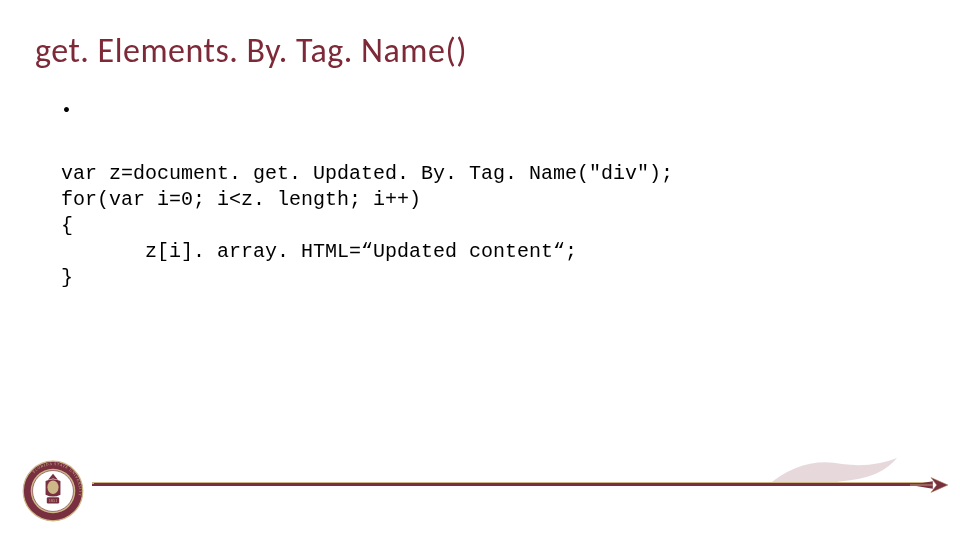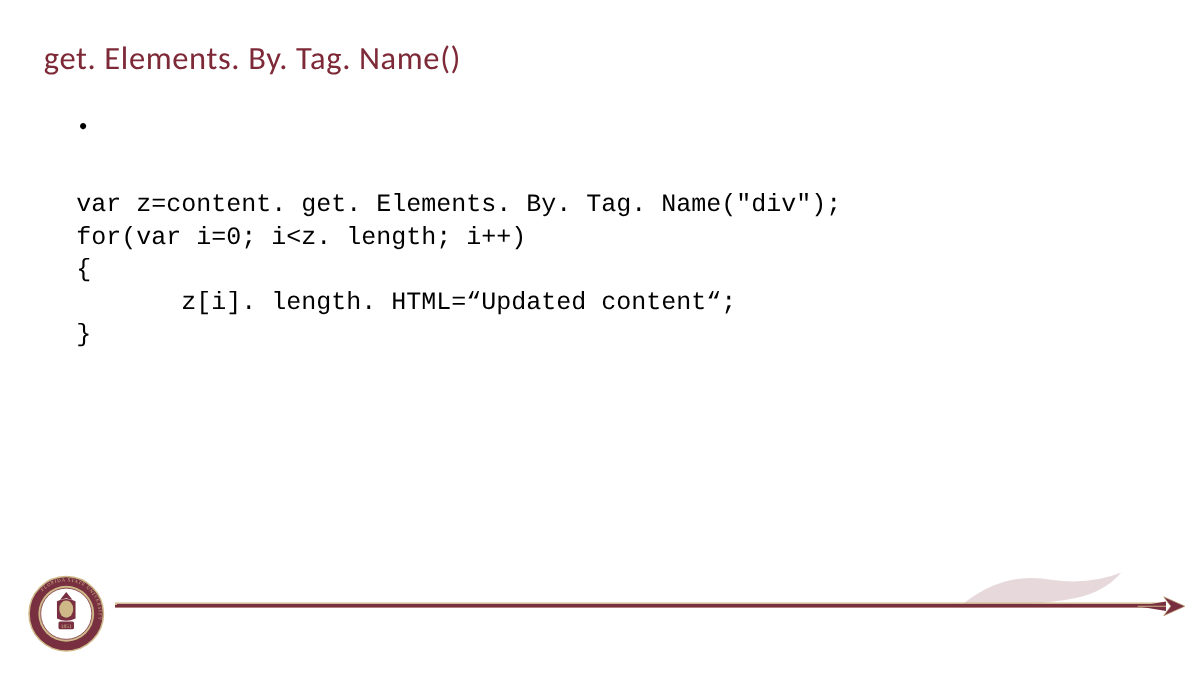--- a/index.html
+++ b/index.html
@@ -11,21 +11,21 @@
     position: relative;
     overflow: hidden;
   }
   .slide {
     width: 100%;
     height: 100%;
     padding: 30px 35px 0 35px;
     position: relative;
   }
   .title {
-    font-size: 26px;
+    font-size: 34px;
     color: #7d2937;
     font-weight: 400;
     margin-bottom: 28px;
     letter-spacing: 0.5px;
   }
   .body {
     padding-left: 28px;
   }
   .bullet-row {
     display: flex;
@@ -103,24 +103,24 @@
 <div class="slide">
 
   <h1 class="title">get. Elements. By. Tag. Name()</h1>
 
   <div class="body">
 
     <div class="bullet-row">
       <span class="bullet-dot">•</span>
     </div>
 
-    <div class="code-block"><span>var z=content. get. Elements. By. Tag. Name("div");</span>
+    <div class="code-block"><span>var z=document. get. Updated. By. Tag. Name("div");</span>
 <span>for(var i=0; i&lt;z. length; i++)</span>
 <span>{</span>
-<span>       z[i]. length. HTML=“Updated content“;</span>
+<span>       z[i]. array. HTML=“Updated content“;</span>
 <span>}</span></div>
 
   </div>
 
   <div class="footer">
 
     <svg class="feather-mark" viewBox="0 0 140 50">
       <path d="M5 40 Q 40 10 80 18 Q 110 22 135 12 Q 120 30 90 34 Q 50 40 5 40 Z" fill="#782f40"></path>
       <path d="M20 38 L 60 22 M35 37 L 75 24 M50 36 L 90 25" stroke="#782f40" stroke-width="1" fill="none"></path>
     </svg>

